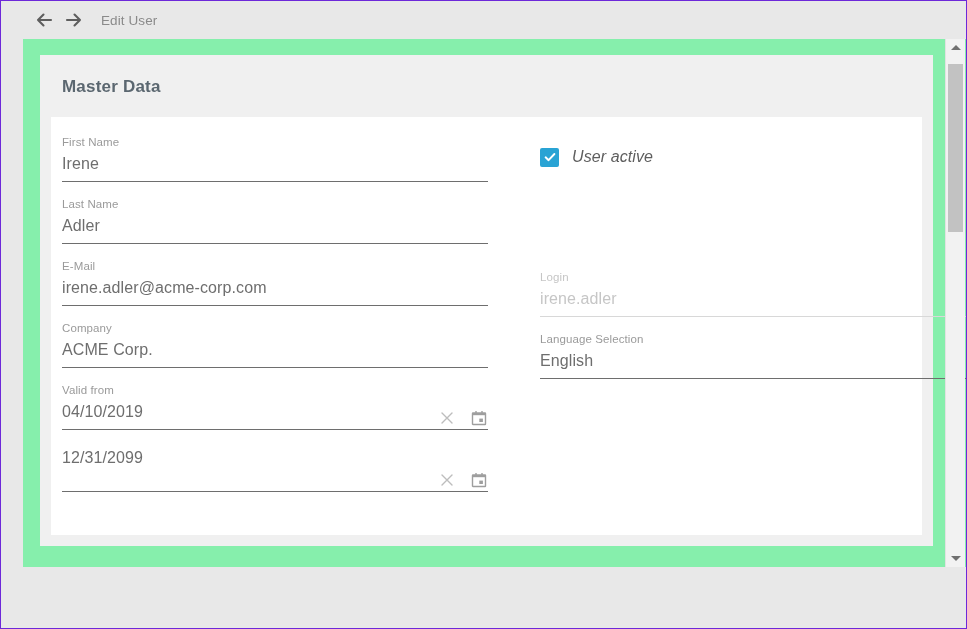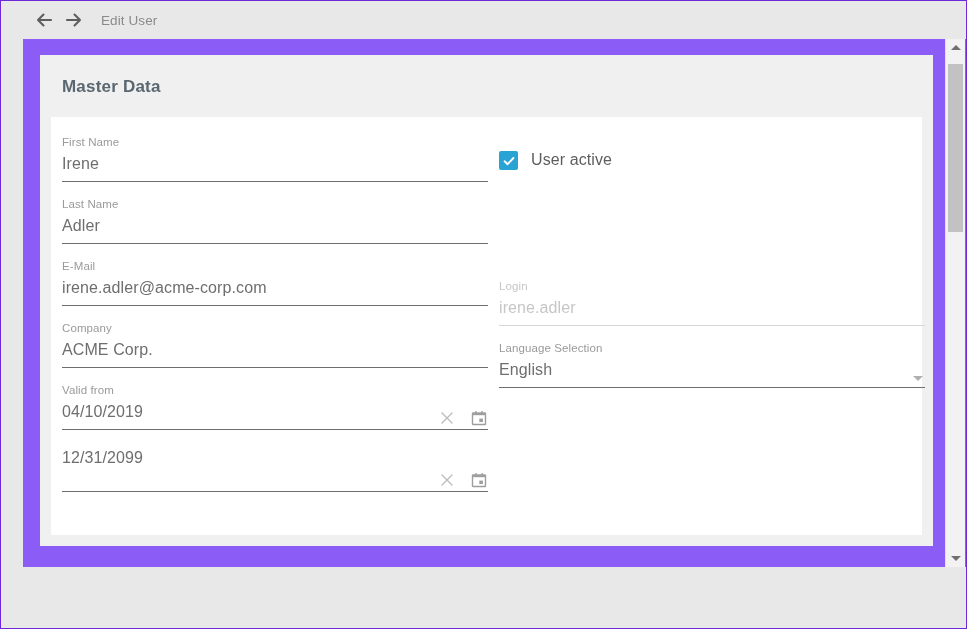--- a/index.html
+++ b/index.html
@@ -46,21 +46,21 @@
     margin-left: 8px;
     letter-spacing: .1px;
   }
 
   
   .scroll-area {
     position: absolute;
     left: 22px; top: 38px;
     width: 943px;
     height: 528px;
-    background: #8b5cf6;
+    background: #86efac;
     overflow: hidden;
   }
 
   .panel {
     position: absolute;
     left: 17px; top: 16px;
     width: 893px;
     background: #f0f0f0;
     padding: 0;
   }
@@ -71,20 +71,21 @@
     color: #5b6770;
     padding: 22px 0 20px 22px;
     letter-spacing: .2px;
   }
 
   .panel-body {
     background: #ffffff;
     margin: 0 11px 11px 11px;
     padding: 18px 0 28px 0;
     display: flex;
+    gap: 41px;
   }
 
   .col {
     position: relative;
   }
   .col-left  { width: 438px; padding-left: 11px; }
   .col-right { width: 438px; padding-left: 11px; }
 
   
   .field {
@@ -143,23 +144,25 @@
     width: 0; height: 0;
     border-left: 5px solid transparent;
     border-right: 5px solid transparent;
     border-top: 5px solid #b0b0b0;
     cursor: pointer;
   }
 
   
   .checkrow {
     display: flex;
+    align-items: center;
     height: 30px;
-    margin-top: 16px;
+    margin-top: 7px;
     margin-bottom: 98px;
+    font-style: italic;
   }
   .checkbox {
     width: 19px; height: 19px;
     background: #29a3d4;
     border-radius: 2px;
     display: flex; align-items: center; justify-content: center;
     cursor: pointer;
     flex: none;
   }
   .checkbox svg { display: block; }

